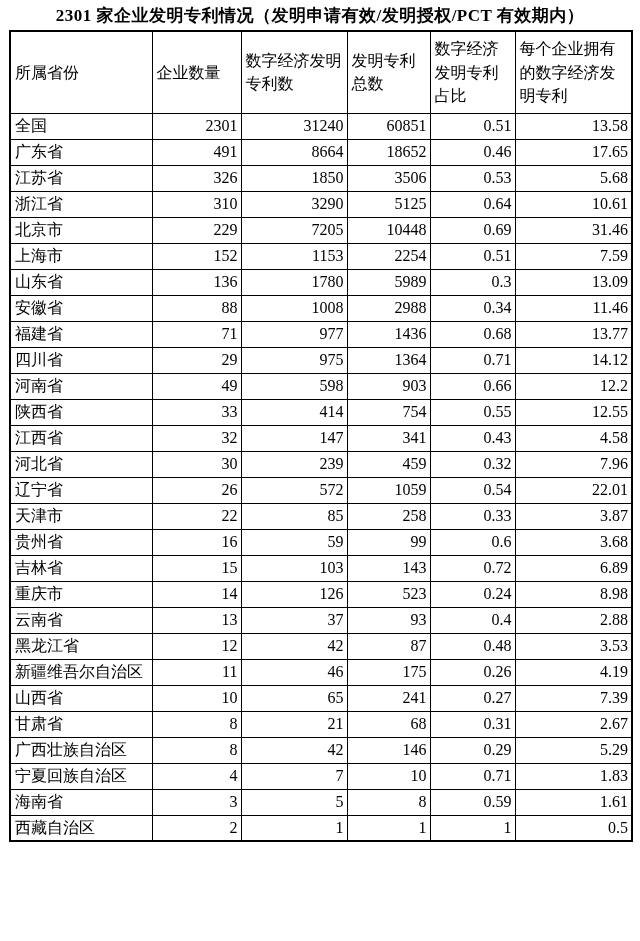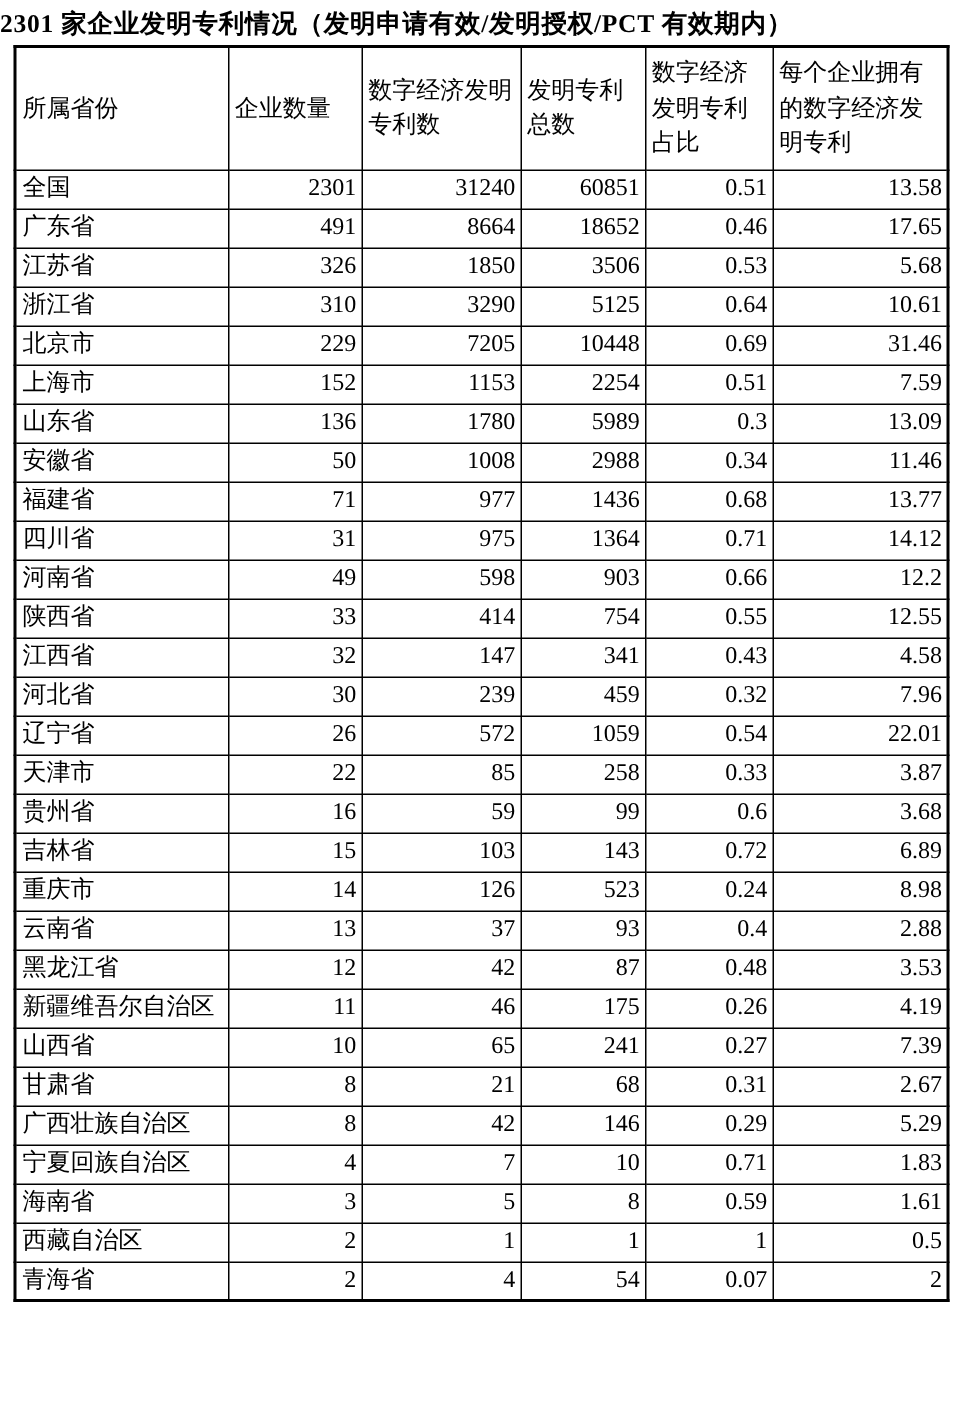--- a/index.html
+++ b/index.html
@@ -13,20 +13,21 @@
     color: #000000;
   }
   .page {
     width: 640px;
     height: 941px;
     overflow: hidden;
   }
   .title {
     font-size: 17px;
     font-weight: bold;
+    text-align: center;
     padding: 4px 0 3px 0;
     letter-spacing: 0.5px;
     white-space: nowrap;
   }
   table.patent-table {
     border-collapse: collapse;
     table-layout: fixed;
     width: 622px;
     margin-left: 9px;
     border: 2px solid #000;
@@ -142,37 +143,37 @@
         <tr>
           <td>山东省</td>
           <td class="num">136</td>
           <td class="num">1780</td>
           <td class="num">5989</td>
           <td class="num">0.3</td>
           <td class="num">13.09</td>
         </tr>
         <tr>
           <td>安徽省</td>
-          <td class="num">50</td>
+          <td class="num">88</td>
           <td class="num">1008</td>
           <td class="num">2988</td>
           <td class="num">0.34</td>
           <td class="num">11.46</td>
         </tr>
         <tr>
           <td>福建省</td>
           <td class="num">71</td>
           <td class="num">977</td>
           <td class="num">1436</td>
           <td class="num">0.68</td>
           <td class="num">13.77</td>
         </tr>
         <tr>
           <td>四川省</td>
-          <td class="num">31</td>
+          <td class="num">29</td>
           <td class="num">975</td>
           <td class="num">1364</td>
           <td class="num">0.71</td>
           <td class="num">14.12</td>
         </tr>
         <tr>
           <td>河南省</td>
           <td class="num">49</td>
           <td class="num">598</td>
           <td class="num">903</td>
@@ -308,23 +309,15 @@
           <td class="num">1.61</td>
         </tr>
         <tr>
           <td>西藏自治区</td>
           <td class="num">2</td>
           <td class="num">1</td>
           <td class="num">1</td>
           <td class="num">1</td>
           <td class="num">0.5</td>
         </tr>
-        <tr>
-          <td>青海省</td>
-          <td class="num">2</td>
-          <td class="num">4</td>
-          <td class="num">54</td>
-          <td class="num">0.07</td>
-          <td class="num">2</td>
-        </tr>
       </tbody>
   </table>
 </div>
 
 </body></html>

